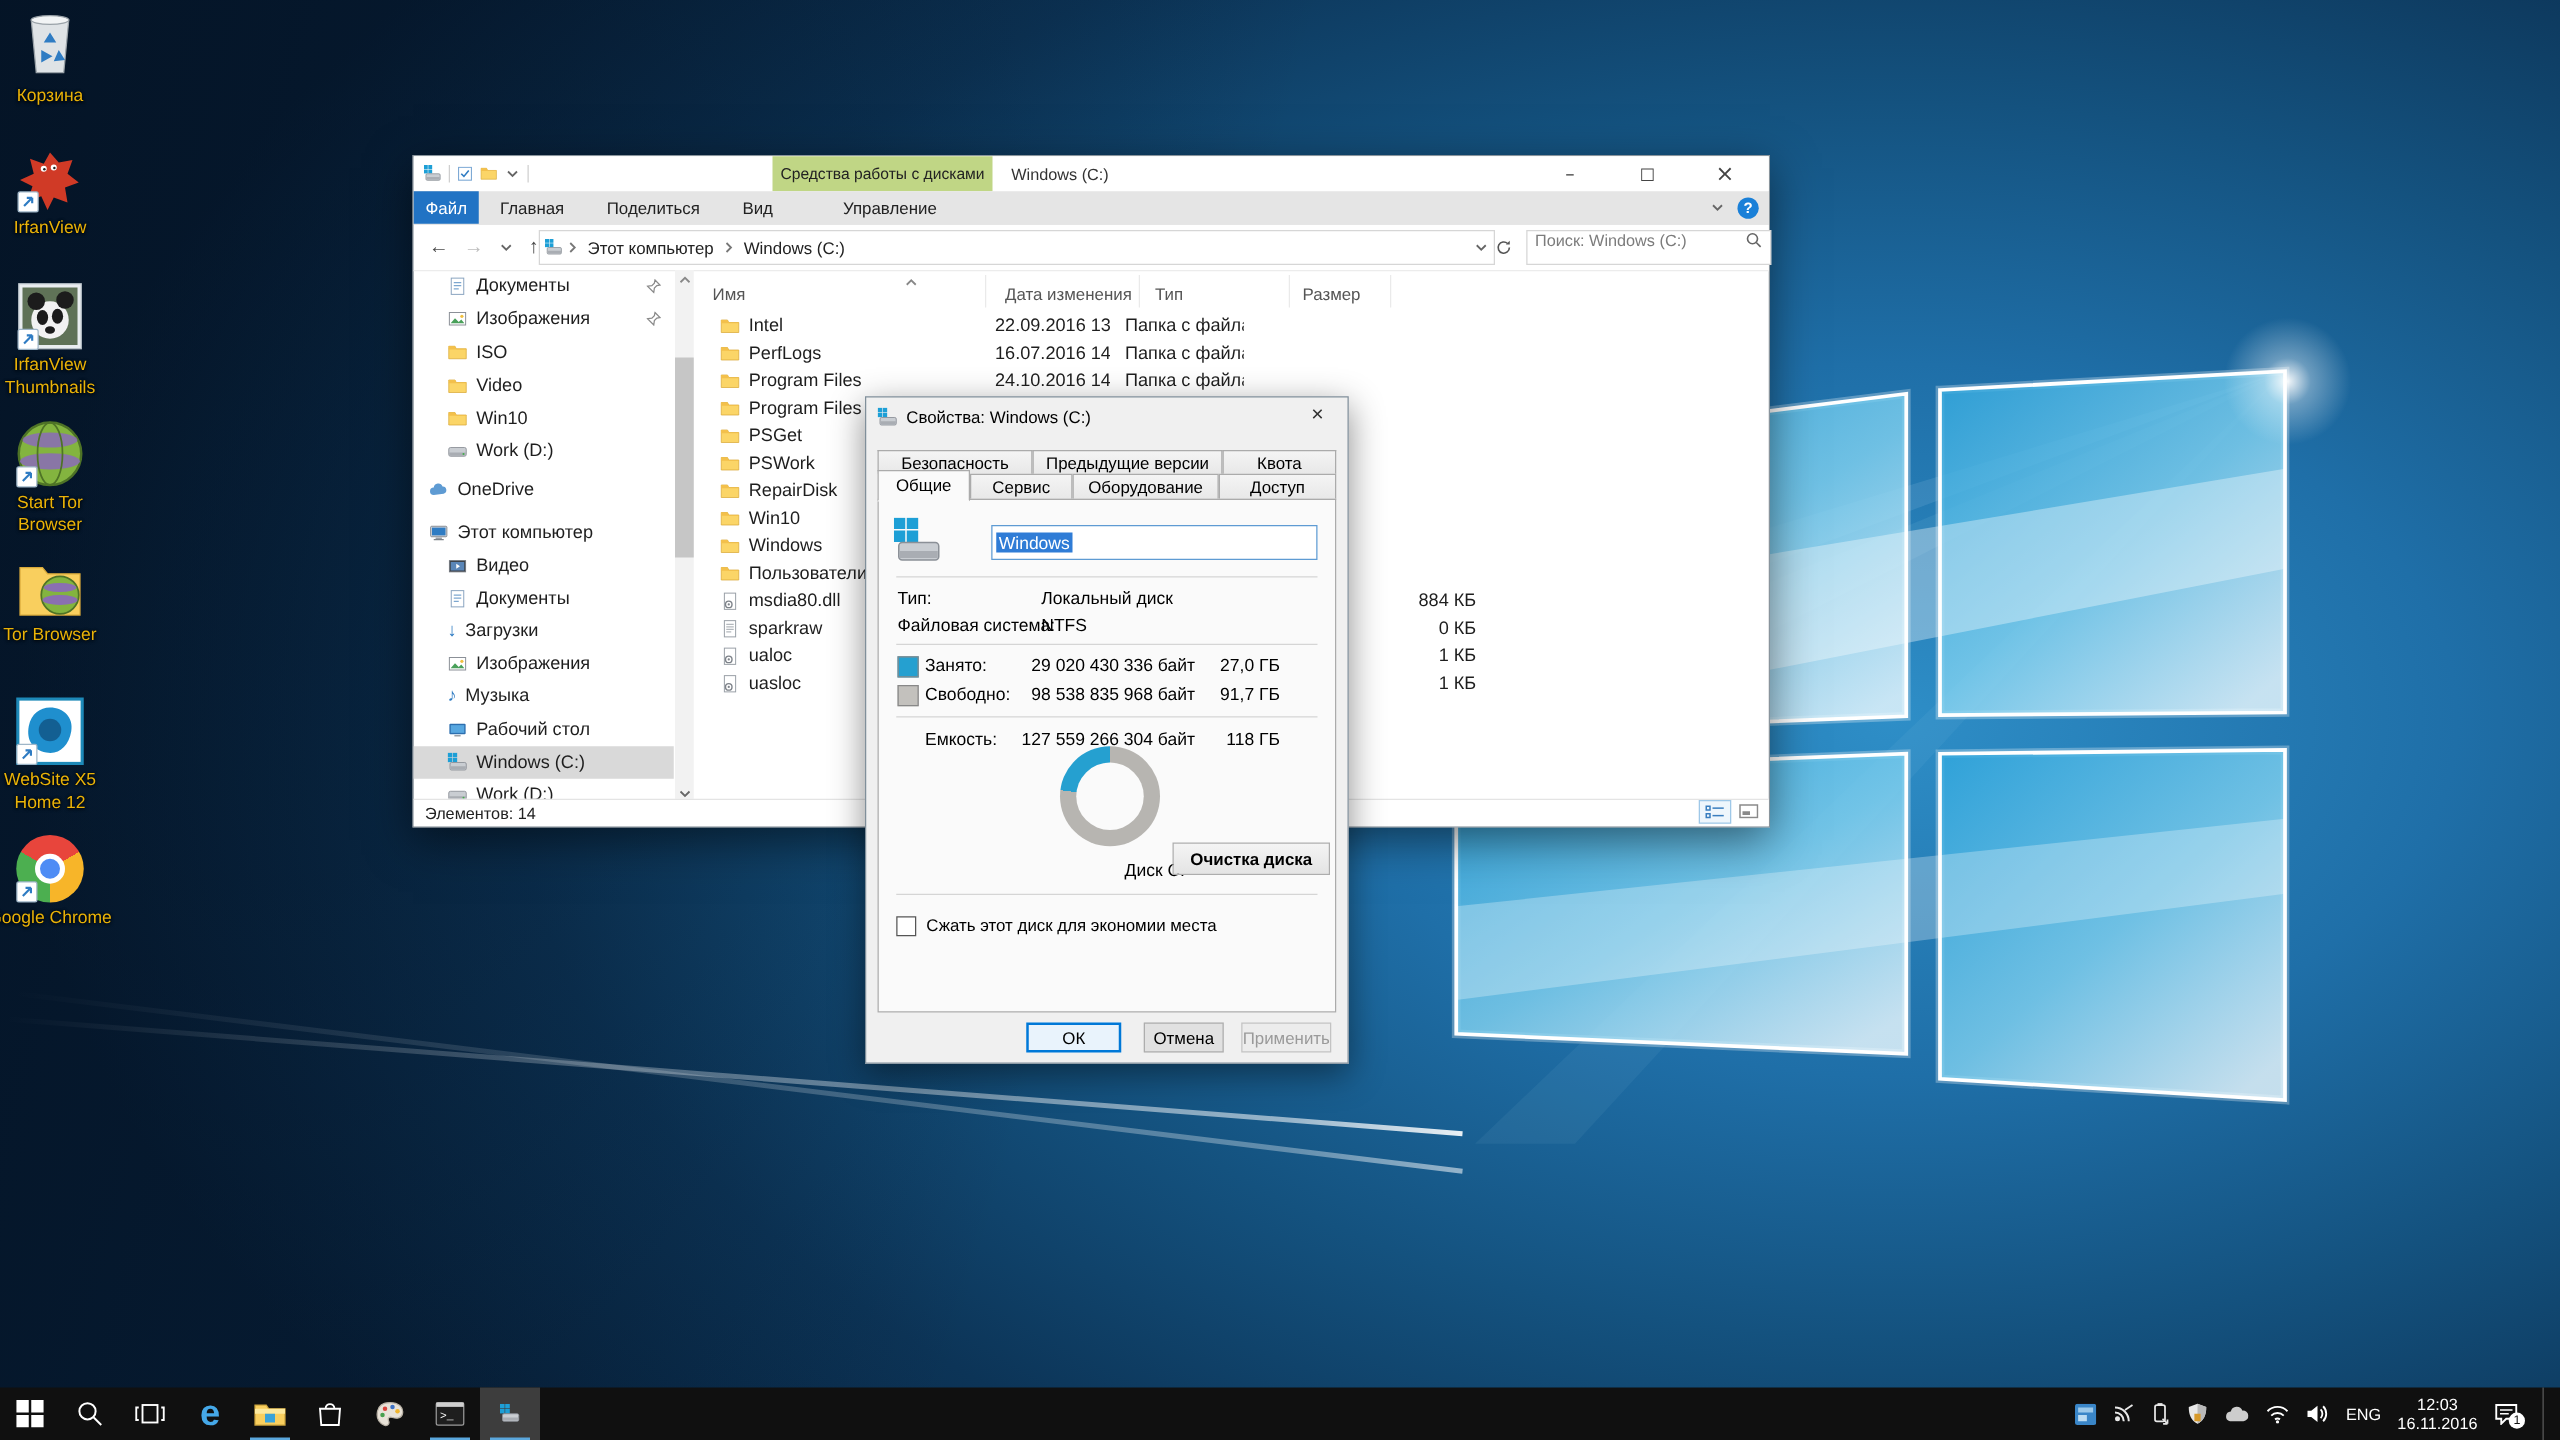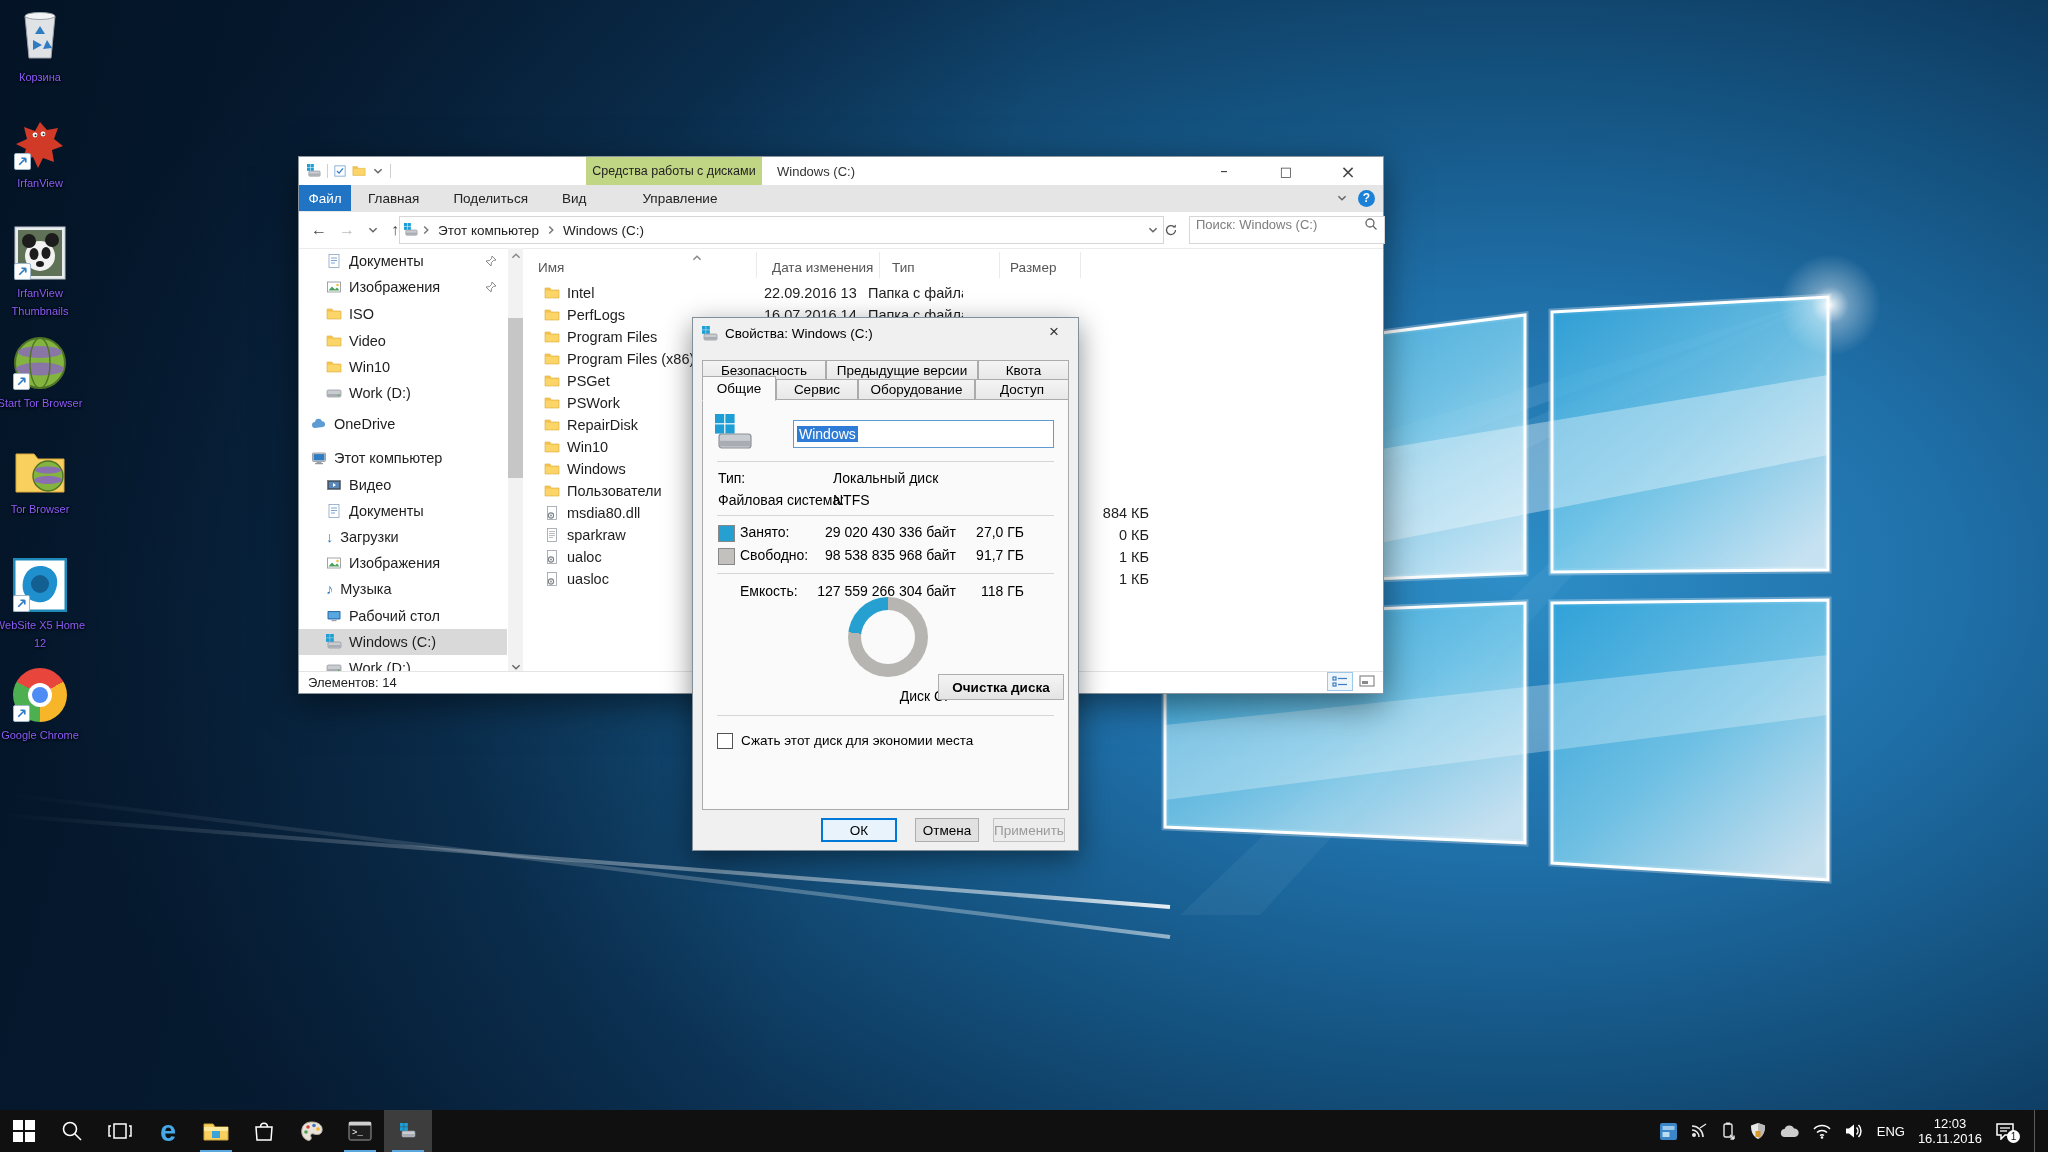--- a/index.html
+++ b/index.html
@@ -13,33 +13,33 @@
     background:
       linear-gradient(105deg, rgba(2,10,22,.55) 0%, rgba(2,10,22,0) 45%),
       radial-gradient(1500px 950px at 74% 50%, #2e8ec7 0%, #1f6fa8 30%, #14527f 52%, #0c3457 74%, #07203a 100%);}
   .beam{position:absolute;height:4px;background:linear-gradient(90deg,rgba(255,255,255,0),rgba(255,255,255,.55) 88%,rgba(255,255,255,.9));transform-origin:right center;}
   .flare{position:absolute;width:120px;height:120px;border-radius:50%;
     background:radial-gradient(circle,rgba(255,255,255,.95) 0%,rgba(255,255,255,.35) 22%,rgba(255,255,255,0) 60%);}
 
   
   .dicon{position:absolute;left:-10px;width:100px;text-align:center;cursor:default;}
   .dicon .img{display:block;margin:0 auto 3px;position:relative;}
-  .dicon .lbl{color:#8b5cf6;font-size:11px;line-height:16px;text-shadow:0 1px 3px rgba(0,0,0,.9),0 0 2px rgba(0,0,0,.8);}
+  .dicon .lbl{color:#eab308;font-size:14px;line-height:16px;text-shadow:0 1px 3px rgba(0,0,0,.9),0 0 2px rgba(0,0,0,.8);}
   .shortcut{position:absolute;left:0;bottom:0;width:15px;height:15px;background:#fff;border:1px solid #9fb6c8;border-radius:2px;}
   .shortcut svg{position:absolute;inset:1px;}
 
   
   .window{position:absolute;background:#fff;border:1px solid rgba(40,60,75,.55);
           box-shadow:0 10px 34px rgba(0,0,0,.5);}
   .ic16{width:16px;height:16px;flex:0 0 16px;}
   .ic14{width:14px;height:14px;}
   .ic12{width:12px;height:12px;}
 
   
-  .explorer{left:298px;top:124px;width:1084px;height:536px;font-size:15px;color:#1e1e1e;margin-top:32px;}
+  .explorer{left:330px;top:124px;width:1084px;height:536px;font-size:15px;color:#1e1e1e;}
   .ex-title{position:relative;height:28px;background:#fff;display:flex;align-items:center;}
   .qat{display:flex;align-items:center;gap:6px;padding-left:8px;}
   .qat .sep{width:1px;height:14px;background:#cfcfcf;}
   .ctx-tab{position:absolute;left:287px;top:0;width:176px;height:28px;background:#c0d685;
            display:flex;align-items:center;justify-content:center;font-size:12.5px;color:#222;}
   .ex-title .title{position:absolute;left:478px;font-size:13px;color:#333;}
   .win-controls{position:absolute;right:4px;top:0;display:flex;}
   .win-controls span{width:62px;height:28px;display:flex;align-items:center;justify-content:center;
                      color:#444;font-size:15px;font-family:"DejaVu Sans",sans-serif;}
   .g-min::before{content:"–";} .g-max::before{content:"□";font-size:13px;} .g-close::before{content:"×";font-size:18px;}

